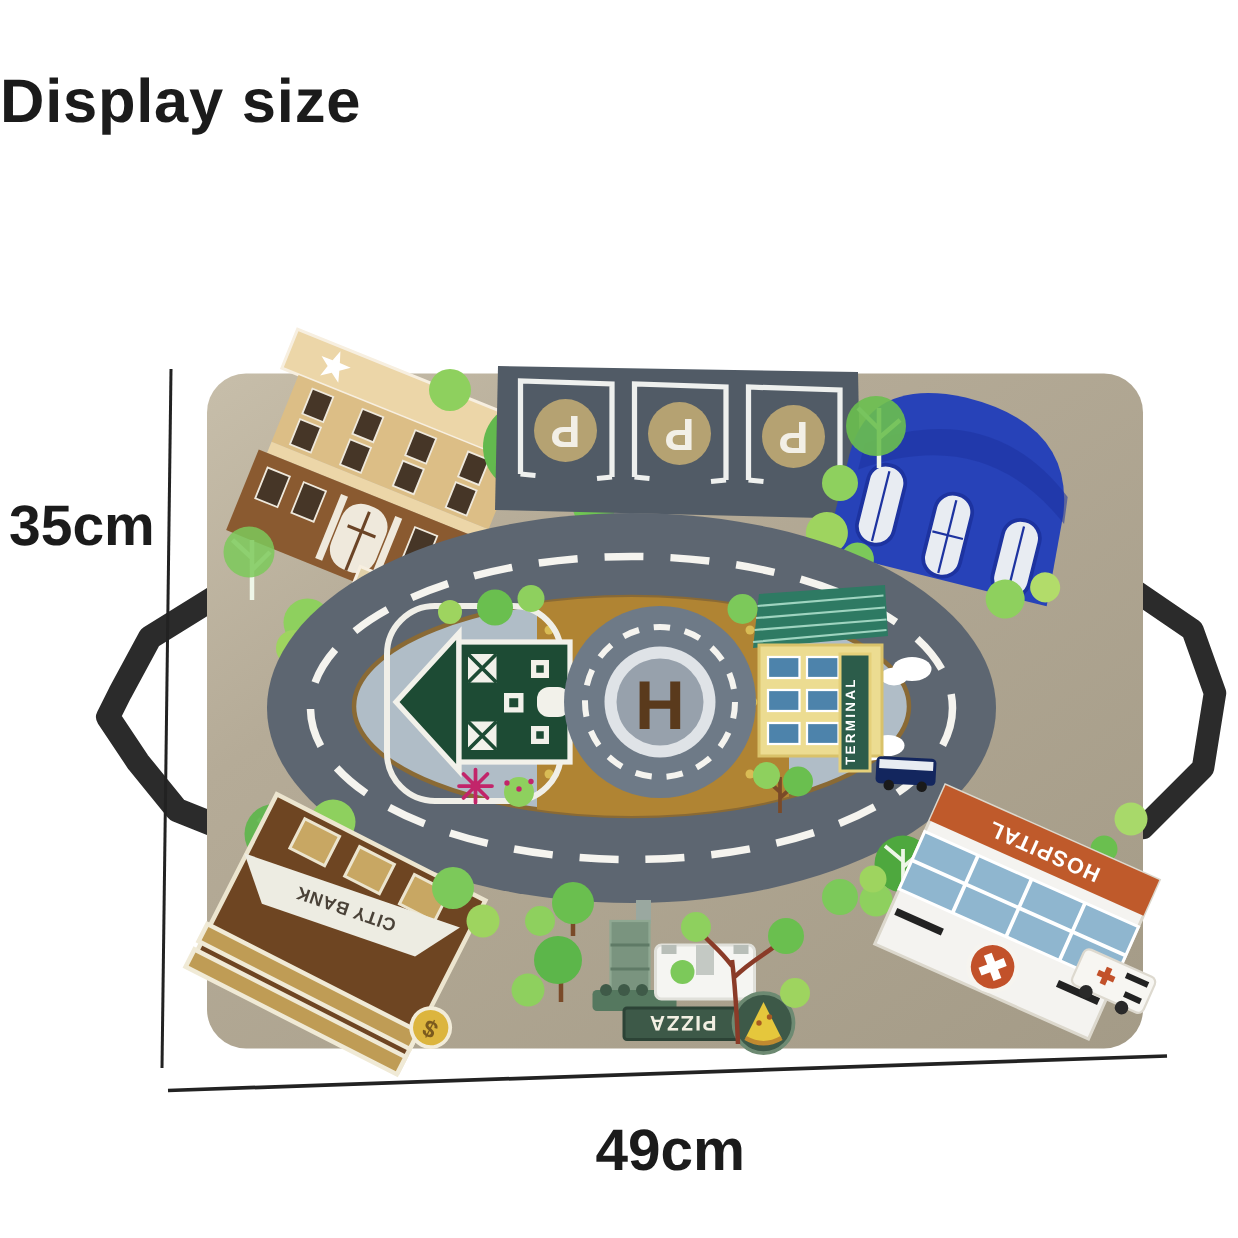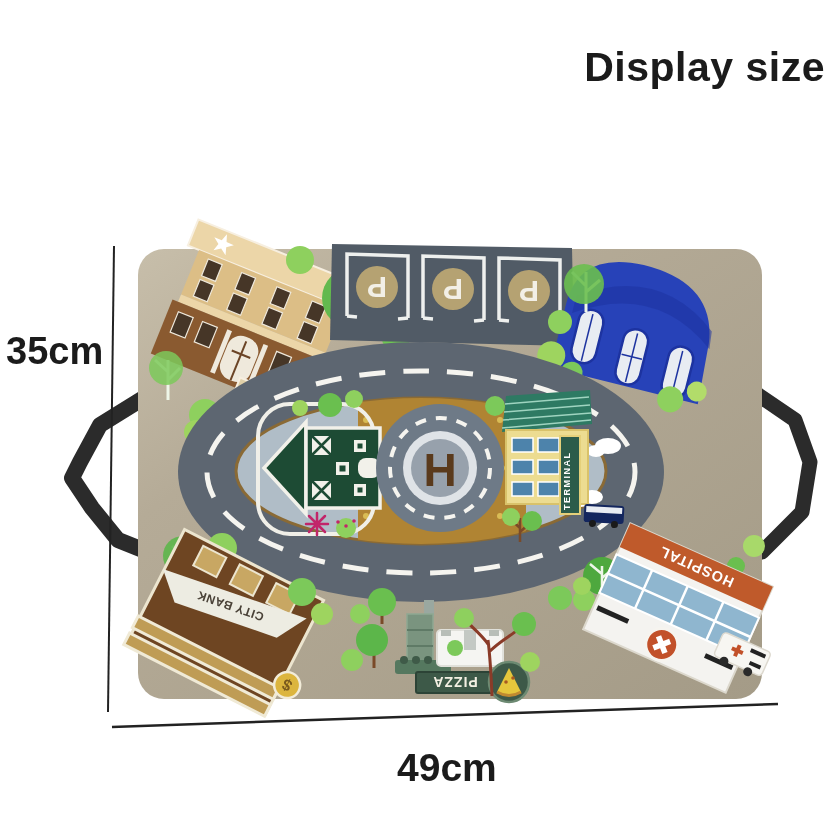--- a/index.html
+++ b/index.html
@@ -1,20 +1,20 @@
 <!DOCTYPE html>
 <html><head>
 <meta charset="utf-8">
 <style>
   html,body{margin:0;padding:0;background:#fff;}
   .stage{position:relative;width:825px;height:825px;background:#ffffff;overflow:hidden;
          font-family:"Liberation Sans", sans-serif;}
   .stage svg{position:absolute;left:0;top:0;}
   .label{position:absolute;color:#1b1b1b;font-weight:700;white-space:nowrap;text-align:right;}
-  .title{left:0;right:0;top:44px;text-align:right;font-size:41px;letter-spacing:0.5px;}
+  .title{left:0;right:0;top:44px;text-align:left;font-size:41px;letter-spacing:0.5px;}
   .dim-h{left:6px;top:330px;font-size:38px;}
   .dim-w{left:397px;top:746px;font-size:39px;}
   svg text{font-family:"Liberation Sans", sans-serif;}
 </style>
 </head>
 <body>
 
 <div class="stage">
 
   <div class="label title">Display size</div>

